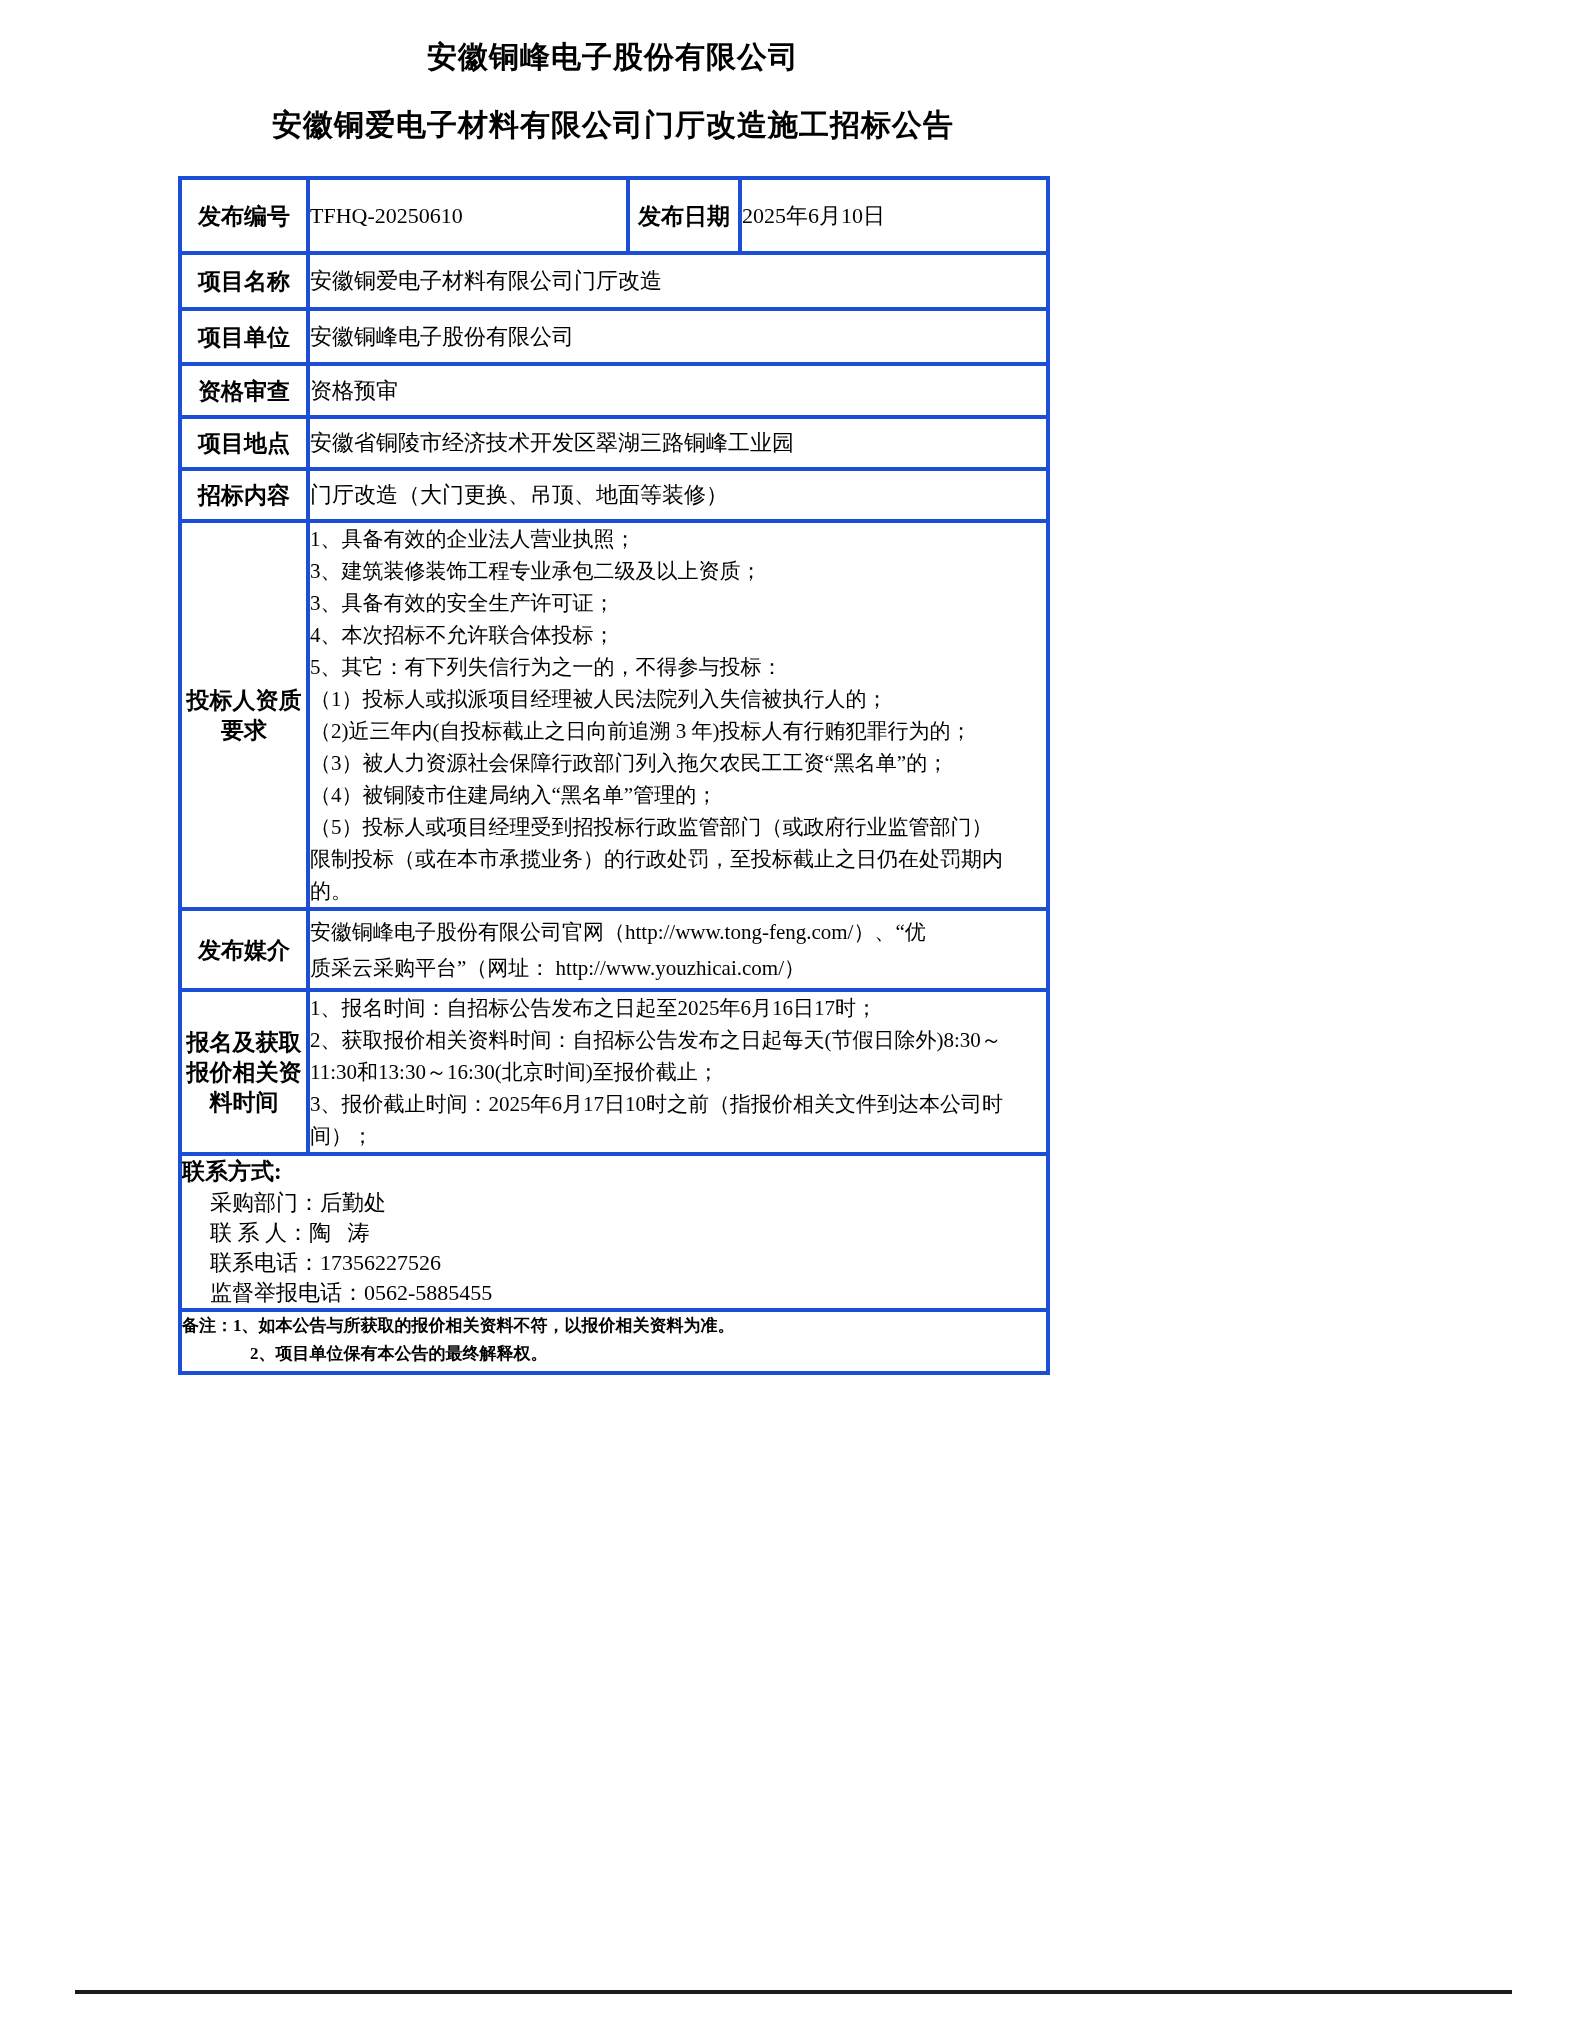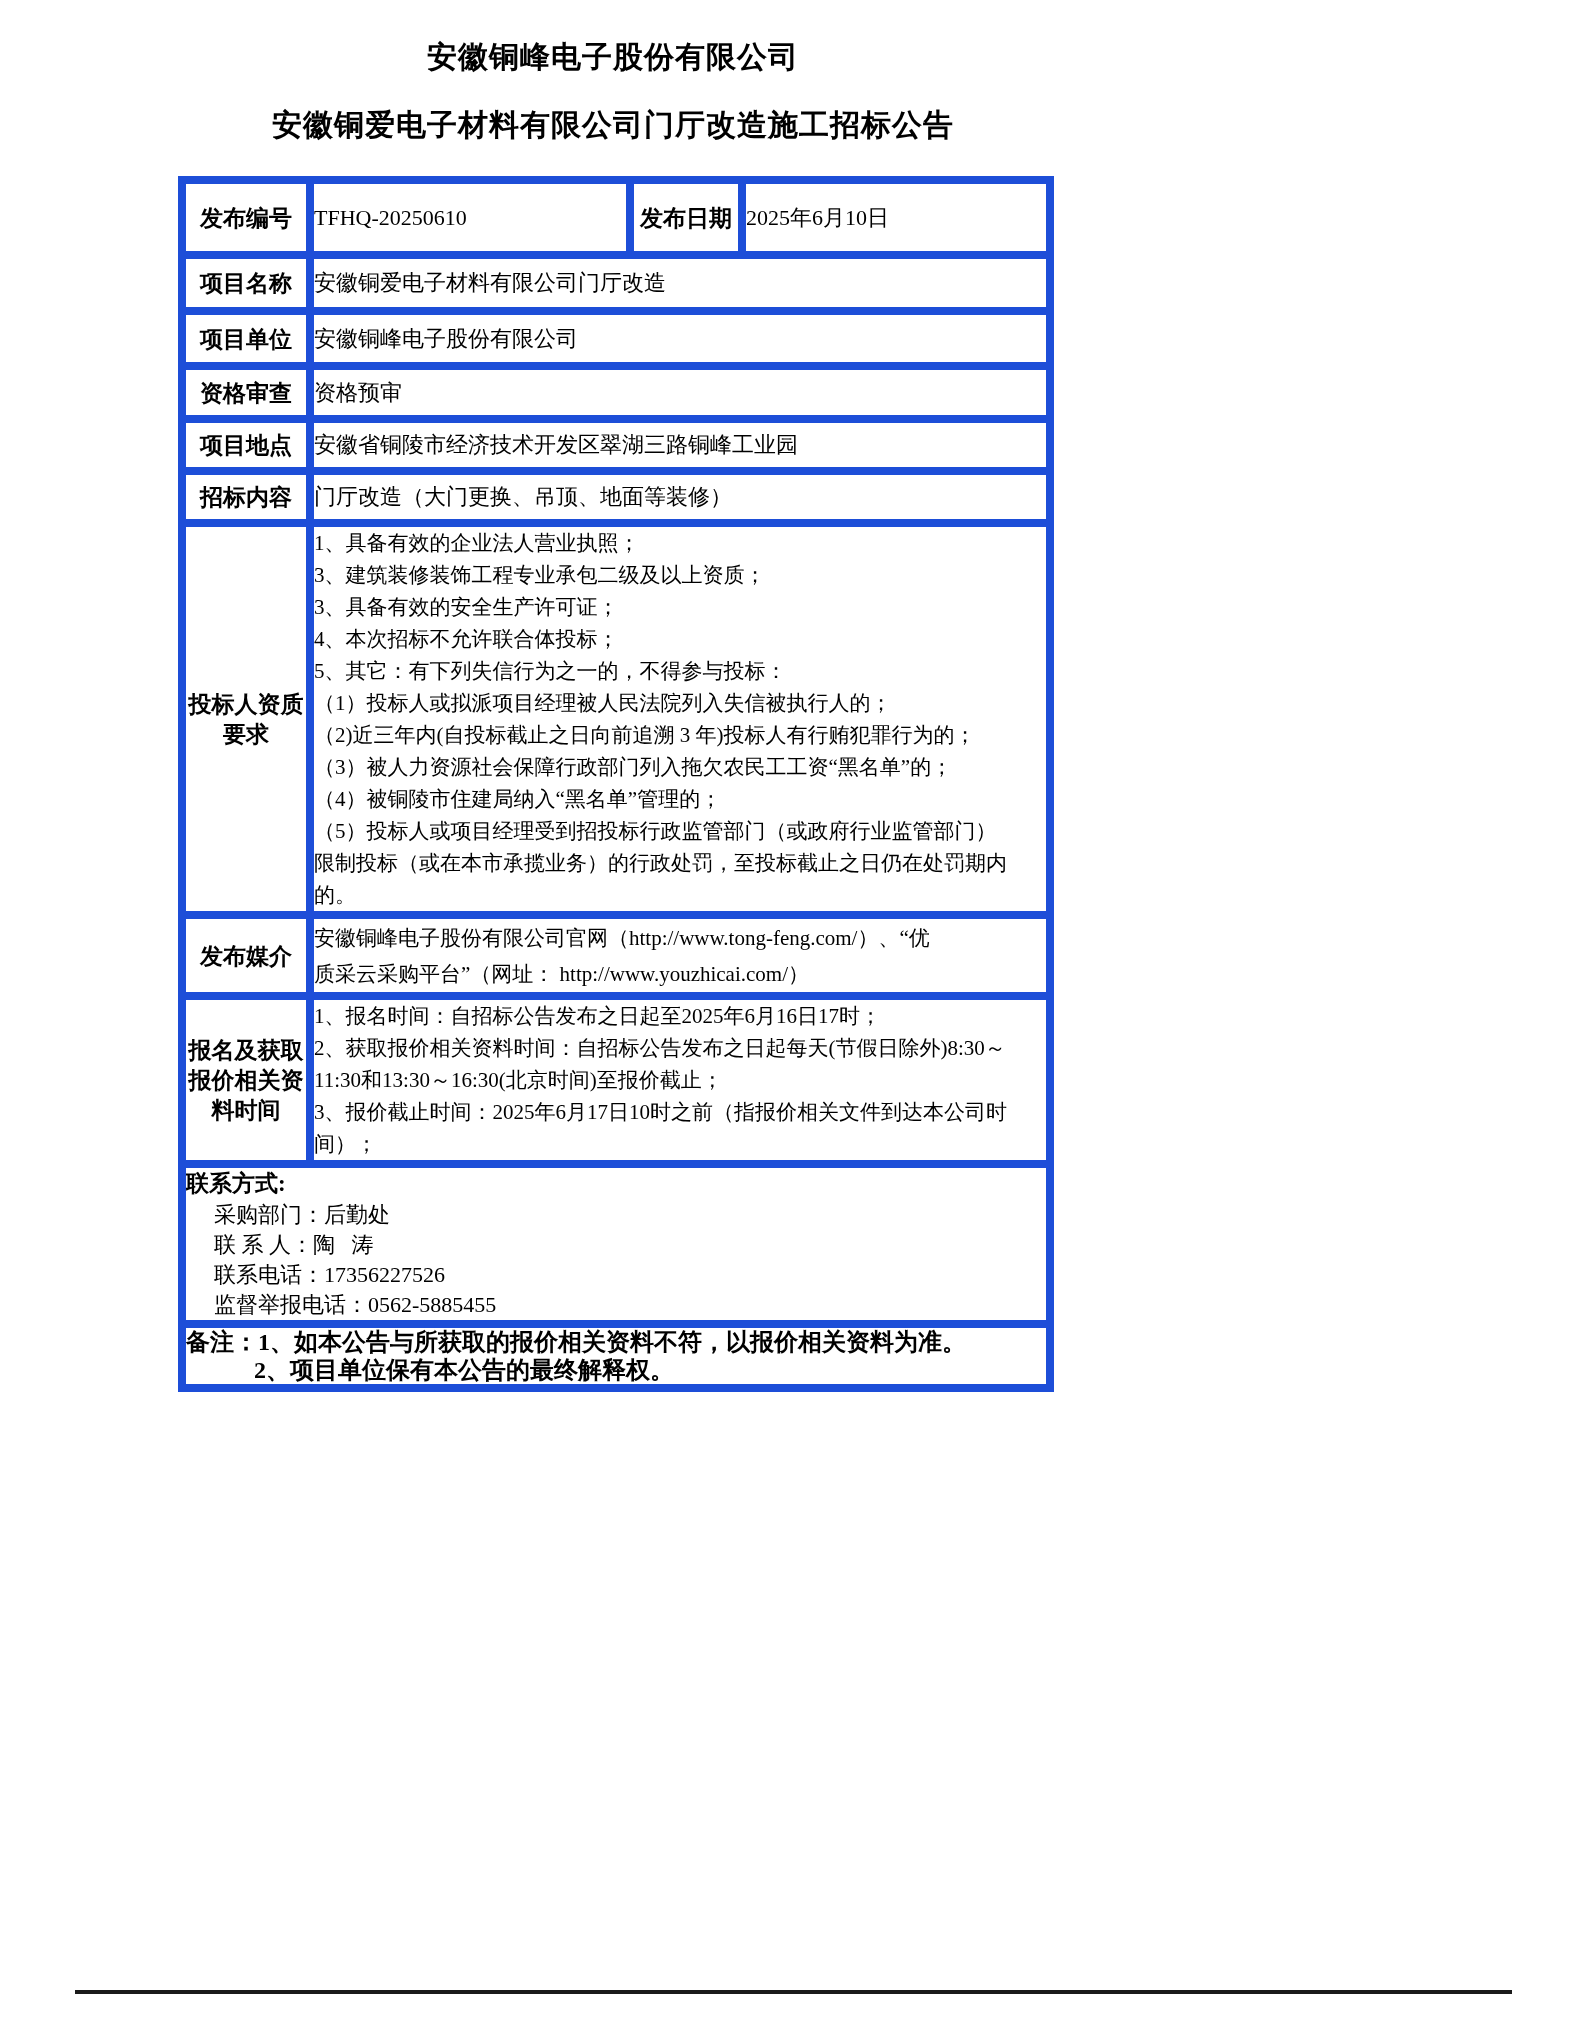--- a/index.html
+++ b/index.html
@@ -27,21 +27,21 @@
   }
   .title-1 { padding-top: 36px; }
   .title-2 { padding-top: 26px; }
   table.main {
     border-collapse: collapse;
     table-layout: fixed;
     margin-top: 30px;
     width: 868px;
   }
   table.main td {
-    border: 8px solid #1d4ed8;
+    border: 4px solid #1d4ed8;
     padding: 0;
     vertical-align: middle;
     overflow: hidden;
   }
   td.lbl {
     font-family: "Liberation Sans", sans-serif;
     font-weight: bold;
     font-size: 23px;
     text-align: center;
     line-height: 30px;
@@ -67,21 +67,21 @@
   }
   .contact-line {
     font-size: 22px;
     line-height: 30px;
     padding-left: 28px;
     white-space: pre;
   }
   .notes-cell { padding: 4px 9px 6px 9px; }
   .note-line {
     font-weight: bold;
-    font-size: 24px;
+    font-size: 17px;
     line-height: 28px;
     white-space: pre;
   }
   .note-line.indent { padding-left: 68px; }
   .bottom-rule {
     position: absolute;
     left: 75px;
     top: 1990px;
     width: 1437px;
     height: 4px;

